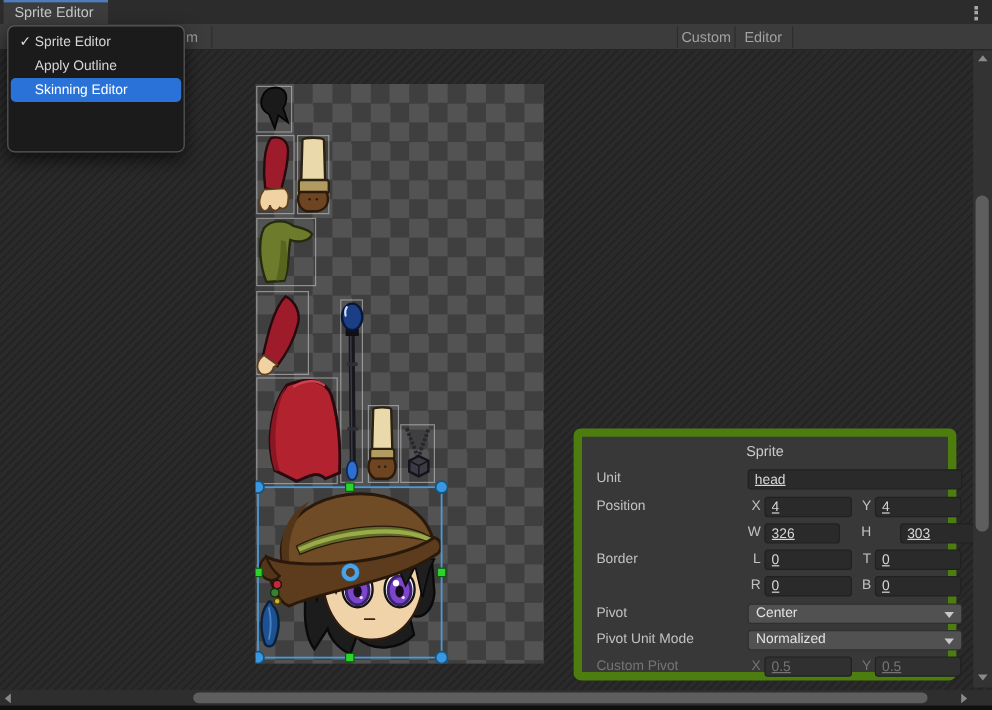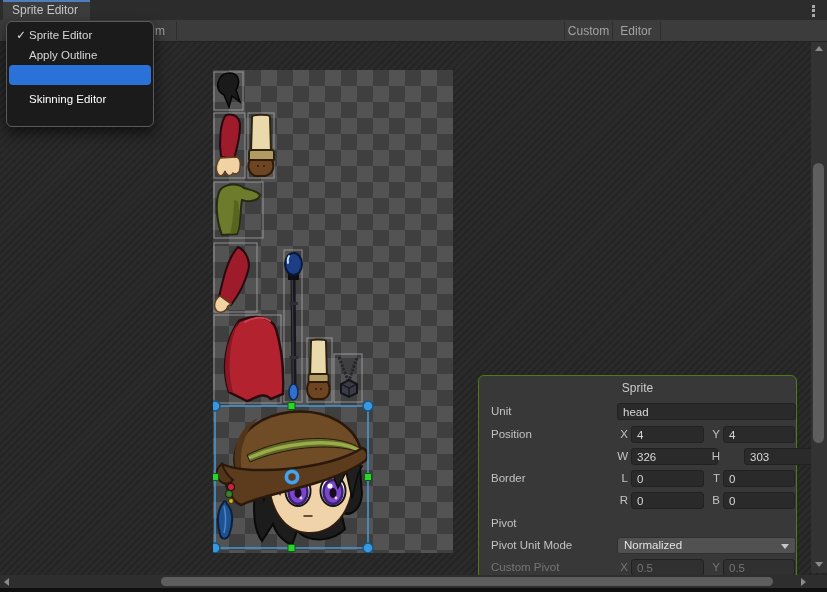--- a/index.html
+++ b/index.html
@@ -43,38 +43,38 @@
 
   
   .hscroll { position:absolute; left:0; top:575px; width:811px; height:13px; background:#2e2e2e; }
   .hthumb { position:absolute; left:161px; top:2px; width:612px; height:9px; background:#5e5e5e; border-radius:5px; cursor:pointer; }
   .left  { left:4px; top:3px; border-top:4px solid transparent; border-bottom:4px solid transparent; border-right:5px solid #8a8a8a; }
   .right { right:5px; top:3px; border-top:4px solid transparent; border-bottom:4px solid transparent; border-left:5px solid #8a8a8a; }
   .corner { position:absolute; right:0; top:575px; width:16px; height:13px; background:#2e2e2e; }
   .bottomstrip { position:absolute; left:0; top:588px; width:827px; height:4px; background:#0f0f0f; }
 
   
-  .panel { position:absolute; left:478px; top:375px; width:319px; height:210px; background:#383838; border:1px solid #4d7c0f; border-radius:6px; }
+  .panel { position:absolute; left:478px; top:357px; width:319px; height:210px; background:#383838; border:7px solid #4d7c0f; border-radius:6px; }
   .panel-title { position:absolute; left:0; top:5px; width:100%; text-align:center; font-size:12px; color:#cacaca; }
   .plabel { position:absolute; left:12px; font-size:11.5px; color:#c2c2c2; line-height:17px; }
   .plabel.disabled { color:#757575; }
   .prefix { position:absolute; width:16px; text-align:right; font-size:11.5px; color:#c2c2c2; line-height:17px; }
   .prefix.disabled { color:#757575; }
-  .pfield { position:absolute; height:17px; background:#2a2a2a; border:1px solid #212121; border-radius:3px; color:#d8d8d8; font-size:11.5px; font-family:"Liberation Sans",sans-serif; padding:0 5px; outline:none; }
+  .pfield { position:absolute; height:17px; background:#2a2a2a; border:1px solid #212121; border-radius:3px; color:#d8d8d8; font-size:11.5px; font-family:"Liberation Sans",sans-serif; padding:0 5px; outline:none;text-decoration:underline; }
   .pfield:disabled { color:#757575; background:#303030; }
   .dropdown { position:absolute; height:17px; background:#515151; border:1px solid #303030; border-radius:3px; color:#e2e2e2; font-size:11.5px; line-height:15px; padding:0 6px; cursor:pointer; }
   .dropdown .dd-arrow { position:absolute; right:6px; top:6px; width:0; height:0; border-left:4px solid transparent; border-right:4px solid transparent; border-top:5px solid #c8c8c8; }
 
   
   .menu { position:absolute; left:6px; top:21px; width:148px; height:106px; background:#1b1b1b; border:1px solid #5a5a5a; border-radius:6px; box-shadow:0 6px 14px rgba(0,0,0,.6); z-index:50; padding-top:3px; }
   .menu-item { position:relative; height:20px; line-height:20px; font-size:11.5px; color:#d6d6d6; cursor:pointer; }
   .menu-item .check { position:absolute; left:7px; width:14px; text-align:center; color:#e0e0e0; }
   .menu-item .mlabel { position:absolute; left:22px; }
   .menu-item.highlight { background:#2a72d8; border-radius:4px; margin:0 2px; color:#ffffff; }
-  .menu-item.highlight .mlabel { left:20px;margin-top:24px; }
+  .menu-item.highlight .mlabel { left:20px; }
 </style>
 </head>
 <body>
 
 <div class="window">
 
   <div class="titlebar">
     <div class="tab">Sprite Editor</div>
     <div class="kebab">
         <i></i>
@@ -233,36 +233,40 @@
     <div class="plabel" style="top:27px">Unit</div>
     <input class="pfield" style="left: 138px; top: 27px; width: 179px;" value="head">
 
     <div class="plabel" style="top:50px">Position</div>
     <div class="prefix" style="left:133px;top:50px">X</div>
     <input class="pfield" style="left: 152px; top: 50px; width: 73px;" value="4">
     <div class="prefix" style="left:225px;top:50px">Y</div>
     <input class="pfield" style="left: 244px; top: 50px; width: 72px;" value="4">
 
     <div class="prefix" style="left:133px;top:72px">W</div>
-    <input class="pfield" style="left: 152px; top: 72px; width: 87px;" value="326">
+    <input class="pfield" style="left: 152px; top: 72px; width: 63px;" value="326">
     <div class="prefix" style="left:225px;top:72px">H</div>
     <input class="pfield" style="left: 244px; top: 72px; width: 72px; margin-left: 21px;" value="303">
 
     <div class="plabel" style="top:94px">Border</div>
     <div class="prefix" style="left:133px;top:94px">L</div>
     <input class="pfield" style="left: 152px; top: 94px; width: 73px;" value="0">
     <div class="prefix" style="left:225px;top:94px">T</div>
     <input class="pfield" style="left: 244px; top: 94px; width: 72px;" value="0">
 
     <div class="prefix" style="left:133px;top:116px">R</div>
     <input class="pfield" style="left: 152px; top: 116px; width: 73px;" value="0">
     <div class="prefix" style="left:225px;top:116px">B</div>
     <input class="pfield" style="left: 244px; top: 116px; width: 72px;" value="0">
 
     <div class="plabel" style="top:139px">Pivot</div>
+    <div class="dropdown" style="left:138px;top:139px;width:179px">
+      <span>Center</span>
+      <span class="dd-arrow"></span>
+    </div>
 
     <div class="plabel" style="top:161px">Pivot Unit Mode</div>
     <div class="dropdown" style="left:138px;top:161px;width:179px">
       <span>Normalized</span>
       <span class="dd-arrow"></span>
     </div>
 
     <div class="plabel disabled" style="top:183px">Custom Pivot</div>
     <div class="prefix disabled" style="left:133px;top:183px">X</div>
     <input class="pfield" disabled="" style="left: 152px; top: 183px; width: 73px;" value="0.5">

